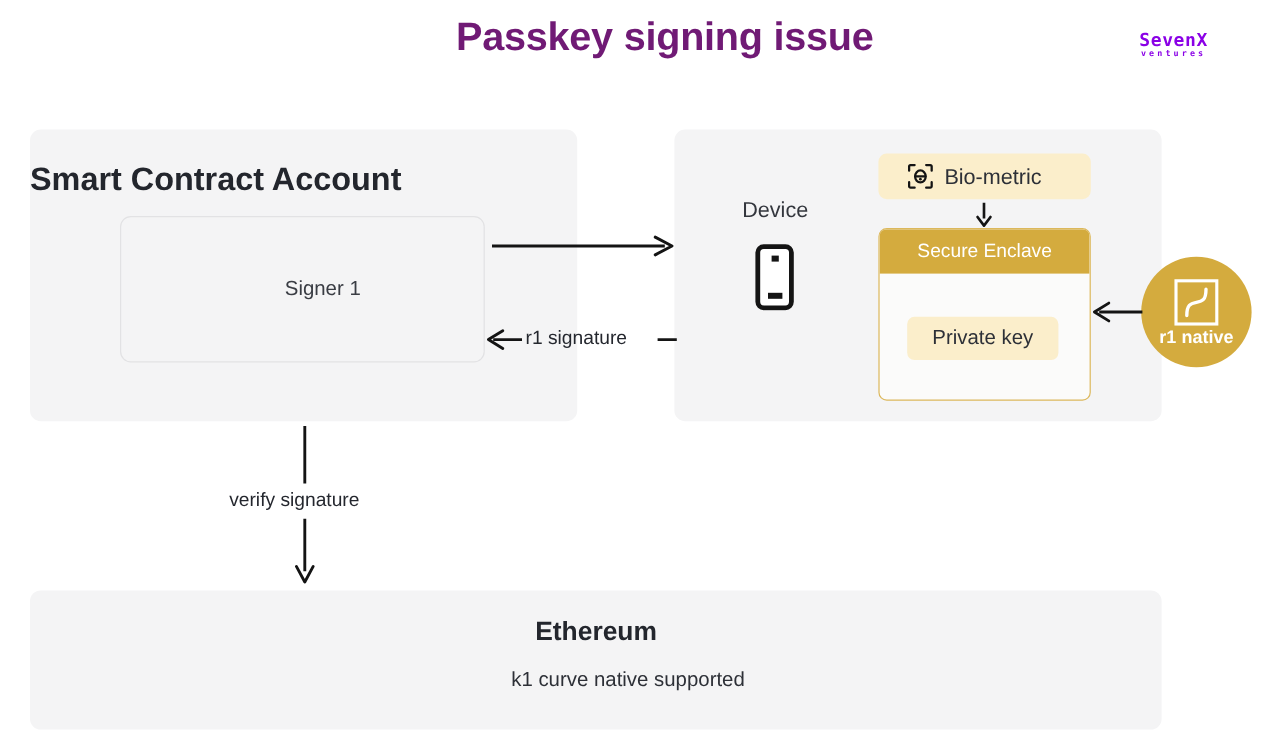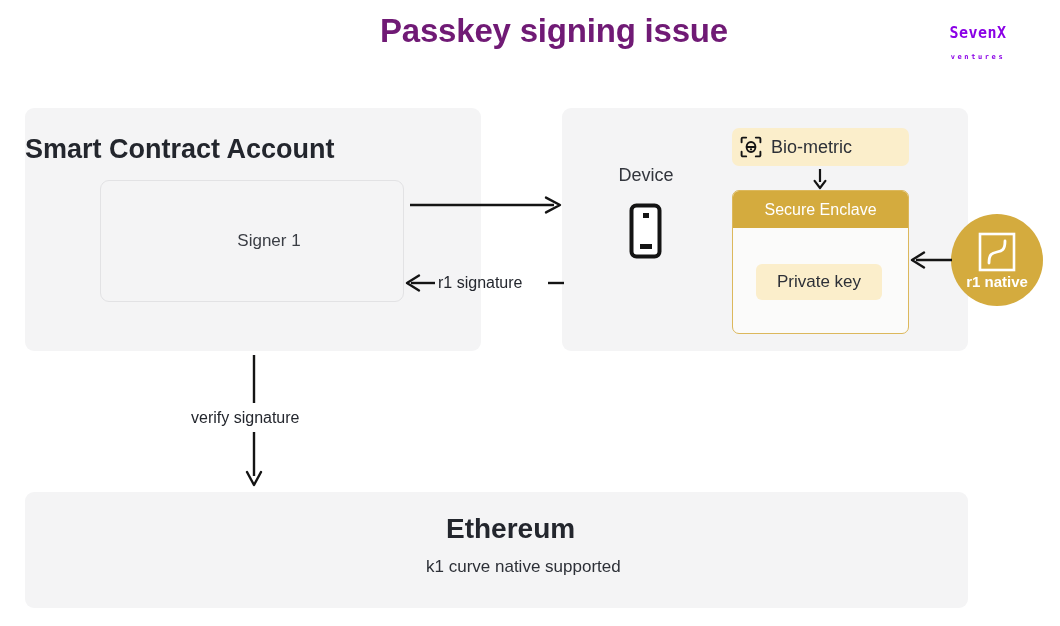--- a/index.html
+++ b/index.html
@@ -44,21 +44,21 @@
   .brand-main {
     display: block;
     font-family: "DejaVu Sans Mono", monospace;
     font-size: 15px;
     font-weight: bold;
     color: #8a00e6;
     letter-spacing: 0.5px;
   }
   .brand-sub {
     display: block;
-    margin-top: 13px;
+    margin-top: 1px;
     font-family: "DejaVu Sans Mono", monospace;
     font-size: 7px;
     font-weight: bold;
     color: #8a00e6;
     letter-spacing: 2.6px;
   }
 
   
   .panel {
     position: absolute;
@@ -121,21 +121,21 @@
     border-radius: 7px;
     display: flex;
     align-items: center;
   }
   #chip-bio {
     left: 732px;
     top: 128px;
     width: 177px;
     height: 38px;
     background: #fbeecb;
-    padding-left: 8px;
+    padding-left: 24px;
   }
   .bio-icon {
     width: 22px;
     height: 22px;
     margin-right: 9px;
     flex: none;
   }
   .bio-text { font-size: 18px; color: #2d3037; }
 
   .arrow-down-small {
@@ -211,21 +211,21 @@
     font-weight: bold;
     color: #ffffff;
     line-height: 1;
   }
 
   
   .eth-title {
     position: absolute;
     left: 446px;
     top: 513px;
-    font-size: 28px;
+    font-size: 22px;
     font-weight: bold;
     color: #23262d;
   }
   .eth-sub {
     position: absolute;
     left: 426px;
     top: 557px;
     font-size: 17px;
     color: #2d3037;
   }

